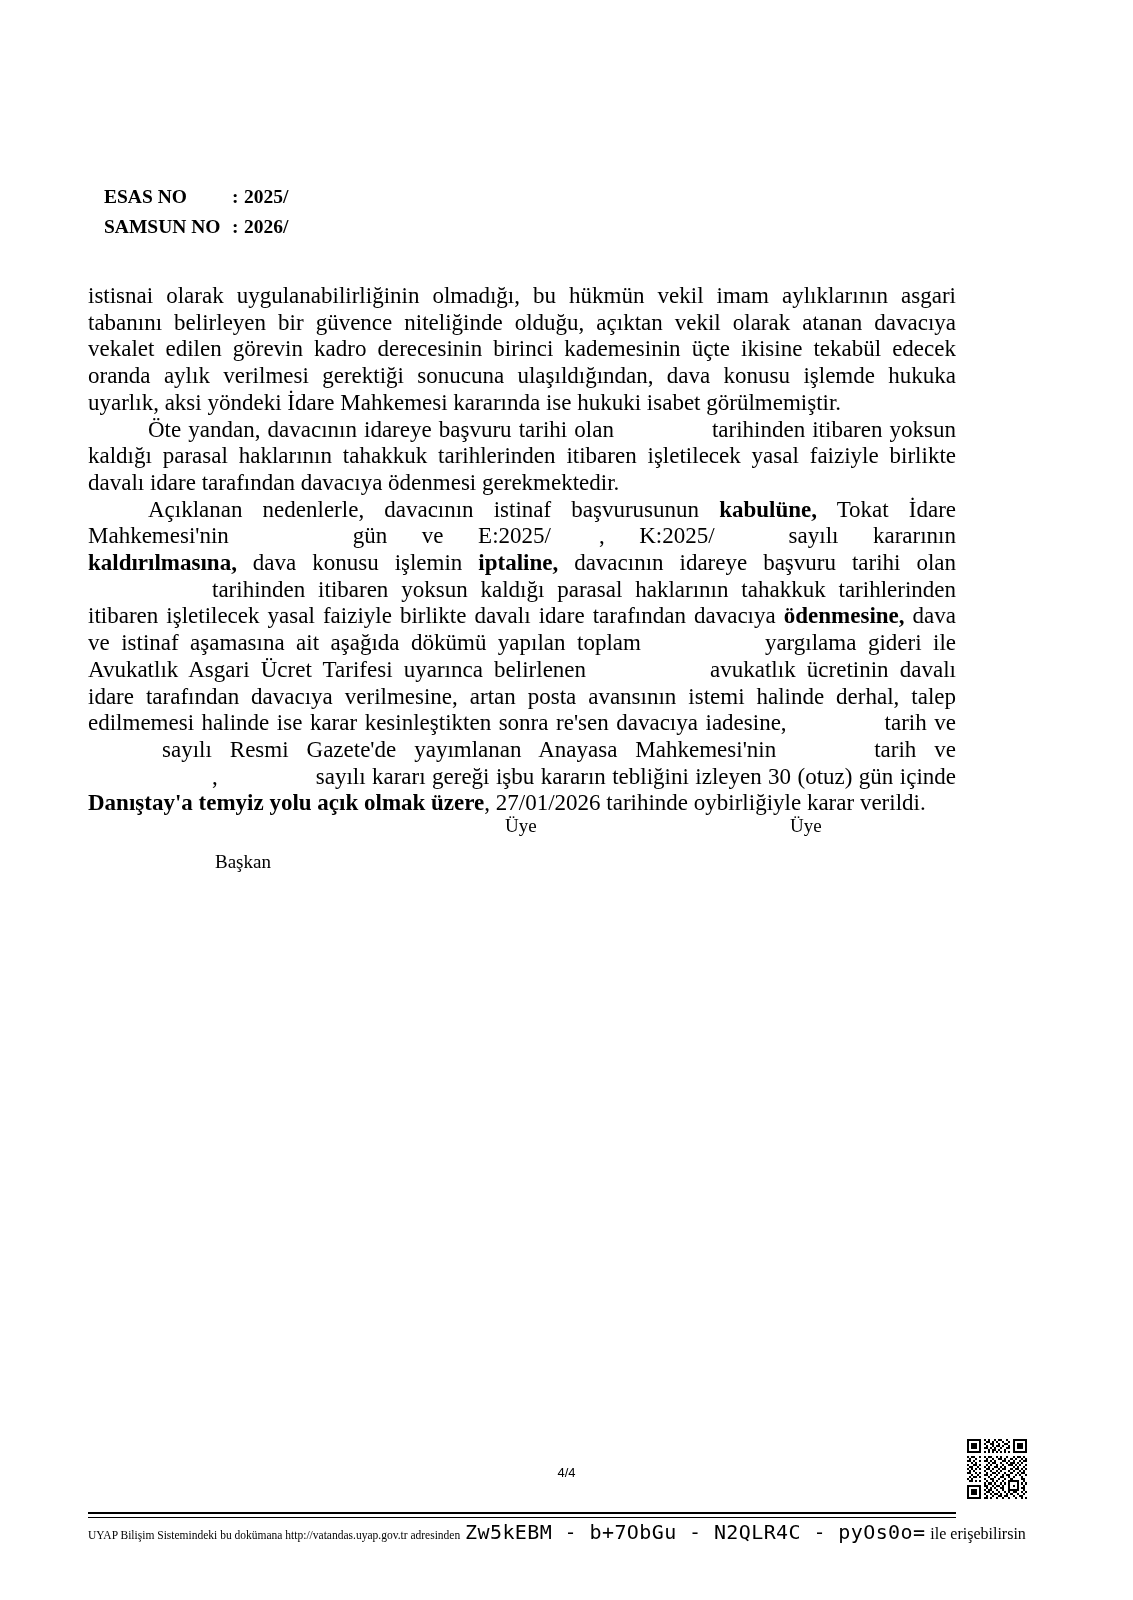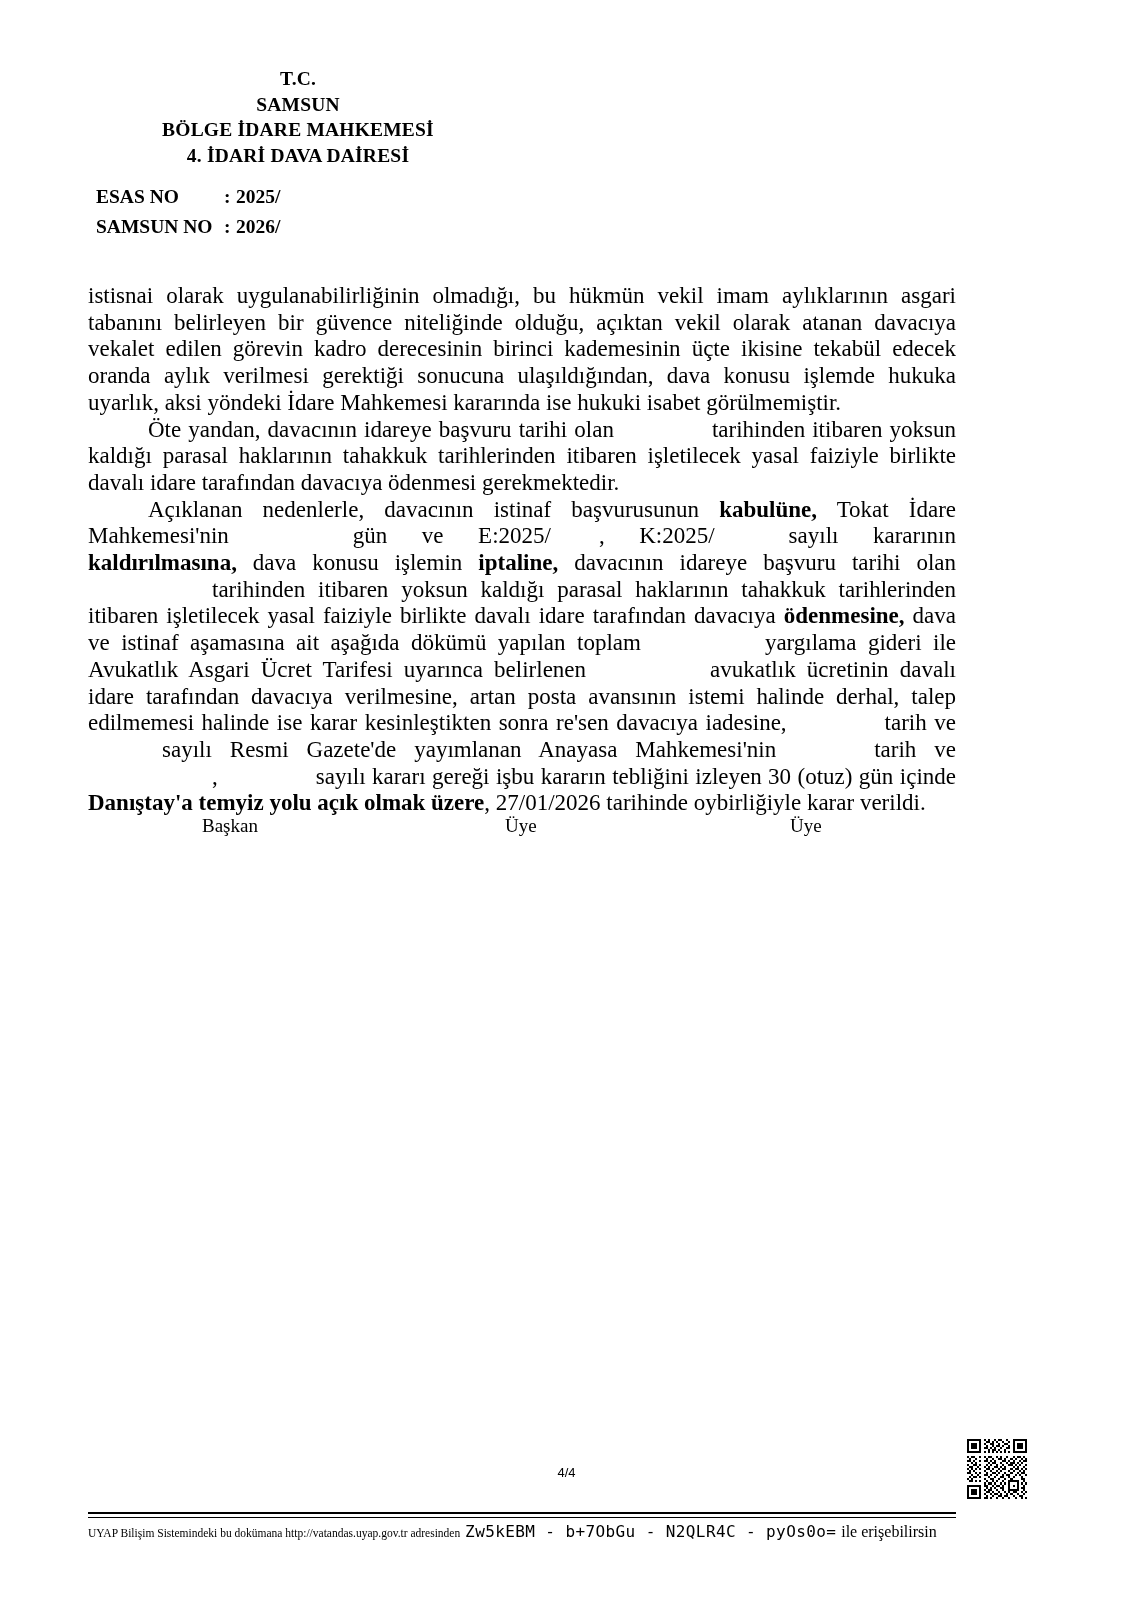--- a/index.html
+++ b/index.html
@@ -36,21 +36,21 @@
     letter-spacing: 0.2px;
   }
   .hdr-line { white-space: pre; }
   .hdr-tc { text-align: center; }
   .hdr-samsun { text-align: center; }
   .hdr-bolge { text-align: center; }
   .hdr-daire { text-align: center; }
 
   .case-rows {
     position: absolute;
-    left: 96px;
+    left: 104px;
     top: 182px;
     font-weight: bold;
     font-size: 19.5px;
     line-height: 30px;
   }
   .case-row {
     display: flex;
     white-space: pre;
   }
   .case-label { display: inline-block; width: 128px; }
@@ -93,21 +93,21 @@
     top: 815px;
     width: 868px;
     height: 30px;
     font-size: 19px;
   }
   .sig {
     position: absolute;
     top: 0;
     white-space: nowrap;
   }
-  .sig-baskan { left: 114px; }
+  .sig-baskan { left: 127px; margin-top: 36px; }
   .sig-uye1  { left: 417px; }
   .sig-uye2  { left: 702px; }
 
   
   .page-number {
     position: absolute;
     left: 0;
     right: 0;
     top: 1465px;
     text-align: center;
@@ -135,47 +135,41 @@
     left: 88px;
     top: 1524px;
     width: 875px;
     font-size: 11.5px;
     line-height: 16px;
     white-space: nowrap;
     font-family: "Liberation Serif", serif;
   }
   .footer-code {
     font-family: "DejaVu Sans Mono", "Liberation Mono", monospace;
-    font-size: 16px;
+    font-size: 20px;
     letter-spacing: 0.4px;
     padding: 0 2px;
   }
   .footer-tail { font-size: 16px; }
 
   
   .qr {
     position: absolute;
     left: 967px;
     top: 1439px;
     width: 60px;
     height: 60px;
   }
   .qr svg { display: block; width: 60px; height: 60px; }
 </style>
 </head>
 <body>
 
 <div class="page">
 
-  <div class="doc-header">
-    <div class="hdr-line hdr-tc">T.C.</div>
-    <div class="hdr-line hdr-samsun">SAMSUN</div>
-    <div class="hdr-line hdr-bolge">BÖLGE İDARE MAHKEMESİ</div>
-    <div class="hdr-line hdr-daire">4. İDARİ DAVA DAİRESİ</div>
-  </div>
 
   <div class="case-rows">
     <div class="case-row">
       <span class="case-label">ESAS NO</span>
       <span class="case-colon">:</span>
       <span class="case-value">2025/</span>
     </div>
     <div class="case-row">
       <span class="case-label">SAMSUN NO</span>
       <span class="case-colon">:</span>

